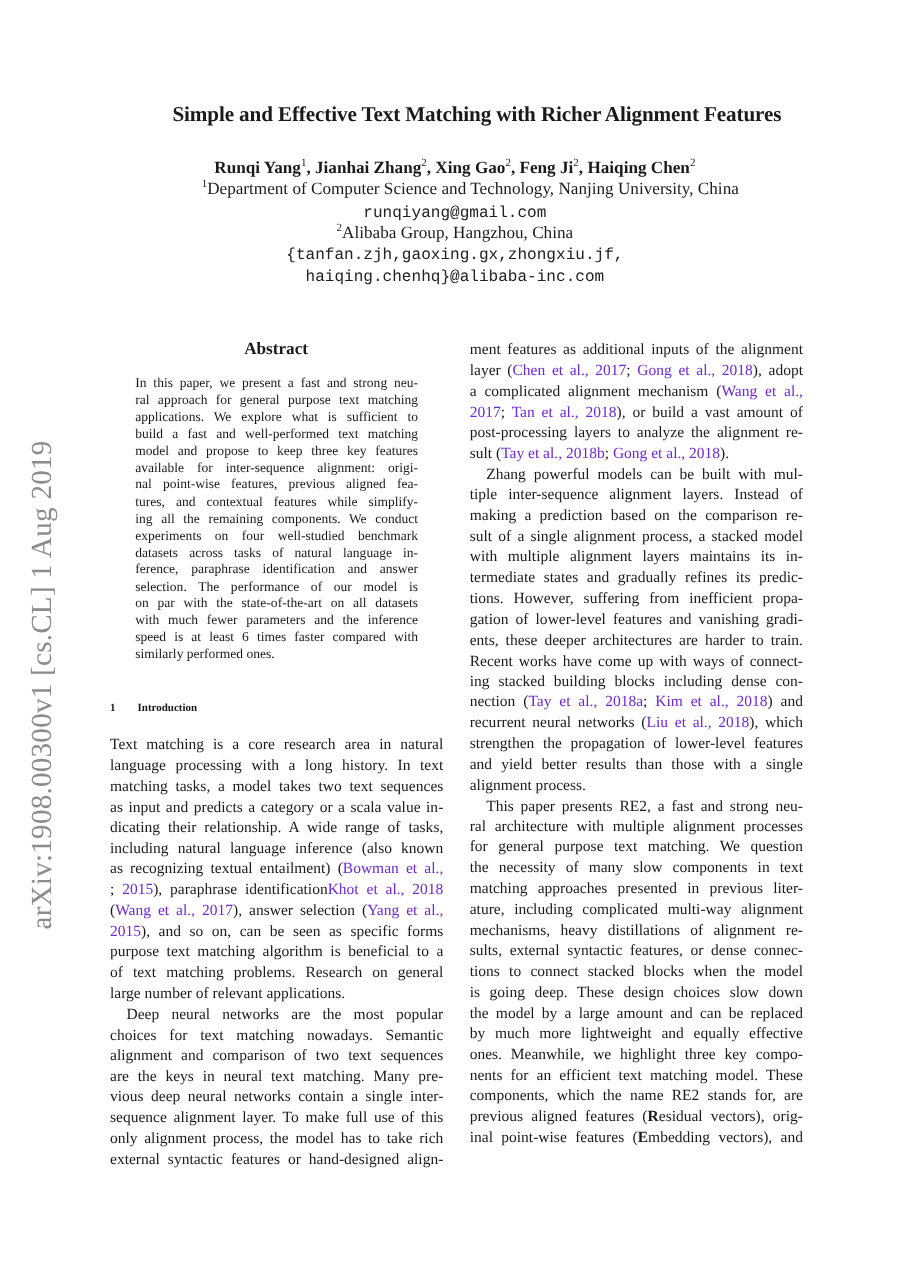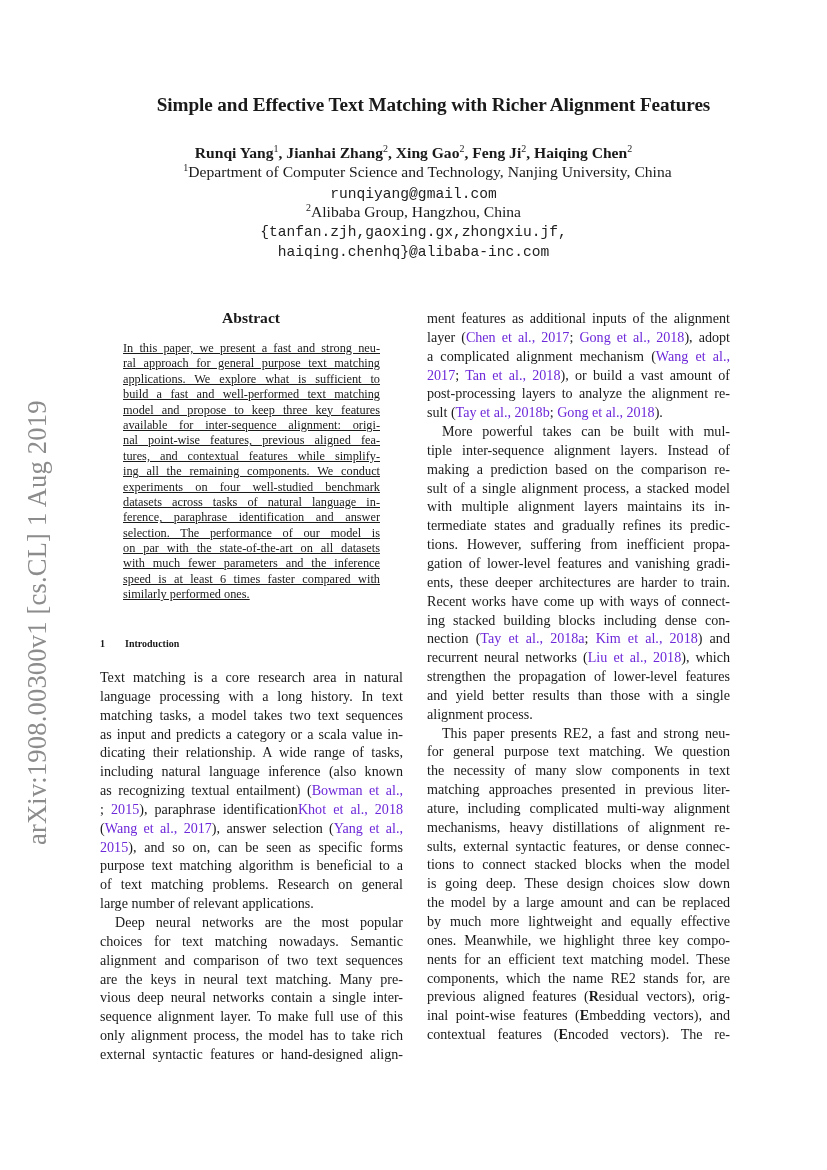--- a/index.html
+++ b/index.html
@@ -18,21 +18,21 @@
     font-weight: bold; font-size: 15.6px; }
   .authors sup, .aff sup { font-size: 10px; font-weight: normal; vertical-align: 6px; line-height: 0; }
   .aff { position: absolute; left: 0; width: 827px; text-align: center; font-size: 15.6px; }
   .mono { position: absolute; left: 0; width: 827px; text-align: center;
     font-family: "Liberation Mono", "DejaVu Sans Mono", monospace; font-size: 14.6px; color: #222; }
 
   .abs-head { position: absolute; left: 100px; width: 302px; top: 309px; text-align: center;
     font-weight: bold; font-size: 15.6px; }
   .abs-body { position: absolute; left: 123px; width: 257px; top: 341px;
     font-size: 12.3px; line-height: 15.4px; text-align: justify; }
-  .abs-line { display: block; text-align: justify; text-align-last: justify; height: 15.4px; white-space: nowrap; text-decoration: underline; }
+  .abs-line { display: block; text-align: justify; text-align-last: justify; height: 15.4px; white-space: nowrap; }
   .abs-line.last { text-align-last: left; }
 
   .sec-head { position: absolute; left: 100px; top: 638px; font-weight: bold; font-size: 10px; }
   .sec-head .num { display: inline-block; width: 25px; }
 
   .col { position: absolute; width: 303px; font-size: 14.1px; line-height: 18.85px; }
   .col-left { left: 100px; top: 668px; }
   .col-right { left: 427px; top: 309px; }
   .ln { display: block; height: 18.85px; white-space: nowrap; text-align: justify; text-align-last: justify; }
   .ln.last { text-align-last: left; }
@@ -115,47 +115,47 @@
       <span class="ln"><span>only alignment process, the model has to take rich</span></span>
       <span class="ln"><span>external syntactic features or hand-designed align-</span></span>
     </div>
   <div class="col col-right" id="col-right">
       <span class="ln"><span>ment features as additional inputs of the alignment</span></span>
       <span class="ln"><span>layer (</span><span class="cite">Chen et al., 2017</span><span>; </span><span class="cite">Gong et al., 2018</span><span>), adopt</span></span>
       <span class="ln"><span>a complicated alignment mechanism (</span><span class="cite">Wang et al.,</span></span>
       <span class="ln"><span class="cite">2017</span><span>; </span><span class="cite">Tan et al., 2018</span><span>), or build a vast amount of</span></span>
       <span class="ln"><span>post-processing layers to analyze the alignment re-</span></span>
       <span class="ln last"><span>sult (</span><span class="cite">Tay et al., 2018b</span><span>; </span><span class="cite">Gong et al., 2018</span><span>).</span></span>
-      <span class="ln indent"><span>More powerful takes can be built with mul-</span></span>
+      <span class="ln indent"><span>Zhang powerful models can be built with mul-</span></span>
       <span class="ln"><span>tiple inter-sequence alignment layers.  Instead of</span></span>
       <span class="ln"><span>making a prediction based on the comparison re-</span></span>
       <span class="ln"><span>sult of a single alignment process, a stacked model</span></span>
       <span class="ln"><span>with multiple alignment layers maintains its in-</span></span>
       <span class="ln"><span>termediate states and gradually refines its predic-</span></span>
       <span class="ln"><span>tions.  However, suffering from inefficient propa-</span></span>
       <span class="ln"><span>gation of lower-level features and vanishing gradi-</span></span>
       <span class="ln"><span>ents, these deeper architectures are harder to train.</span></span>
       <span class="ln"><span>Recent works have come up with ways of connect-</span></span>
       <span class="ln"><span>ing stacked building blocks including dense con-</span></span>
       <span class="ln"><span>nection (</span><span class="cite">Tay et al., 2018a</span><span>; </span><span class="cite">Kim et al., 2018</span><span>) and</span></span>
       <span class="ln"><span>recurrent neural networks (</span><span class="cite">Liu et al., 2018</span><span>), which</span></span>
       <span class="ln"><span>strengthen the propagation of lower-level features</span></span>
       <span class="ln"><span>and yield better results than those with a single</span></span>
       <span class="ln last"><span>alignment process.</span></span>
       <span class="ln indent"><span>This paper presents RE2, a fast and strong neu-</span></span>
+      <span class="ln"><span>ral architecture with multiple alignment processes</span></span>
       <span class="ln"><span>for general purpose text matching.  We question</span></span>
       <span class="ln"><span>the necessity of many slow components in text</span></span>
       <span class="ln"><span>matching approaches presented in previous liter-</span></span>
       <span class="ln"><span>ature, including complicated multi-way alignment</span></span>
       <span class="ln"><span>mechanisms, heavy distillations of alignment re-</span></span>
       <span class="ln"><span>sults, external syntactic features, or dense connec-</span></span>
       <span class="ln"><span>tions to connect stacked blocks when the model</span></span>
       <span class="ln"><span>is going deep.  These design choices slow down</span></span>
       <span class="ln"><span>the model by a large amount and can be replaced</span></span>
       <span class="ln"><span>by much more lightweight and equally effective</span></span>
       <span class="ln"><span>ones.  Meanwhile, we highlight three key compo-</span></span>
       <span class="ln"><span>nents for an efficient text matching model.  These</span></span>
       <span class="ln"><span>components, which the name RE2 stands for, are</span></span>
       <span class="ln"><span>previous aligned features (</span><b>R</b><span>esidual vectors), orig-</span></span>
       <span class="ln"><span>inal point-wise features (</span><b>E</b><span>mbedding vectors), and</span></span>
-      <span class="ln"><span>contextual features (</span><b>E</b><span>ncoded vectors).   The re-</span></span>
     </div>
 </div>
 
 </body></html>

